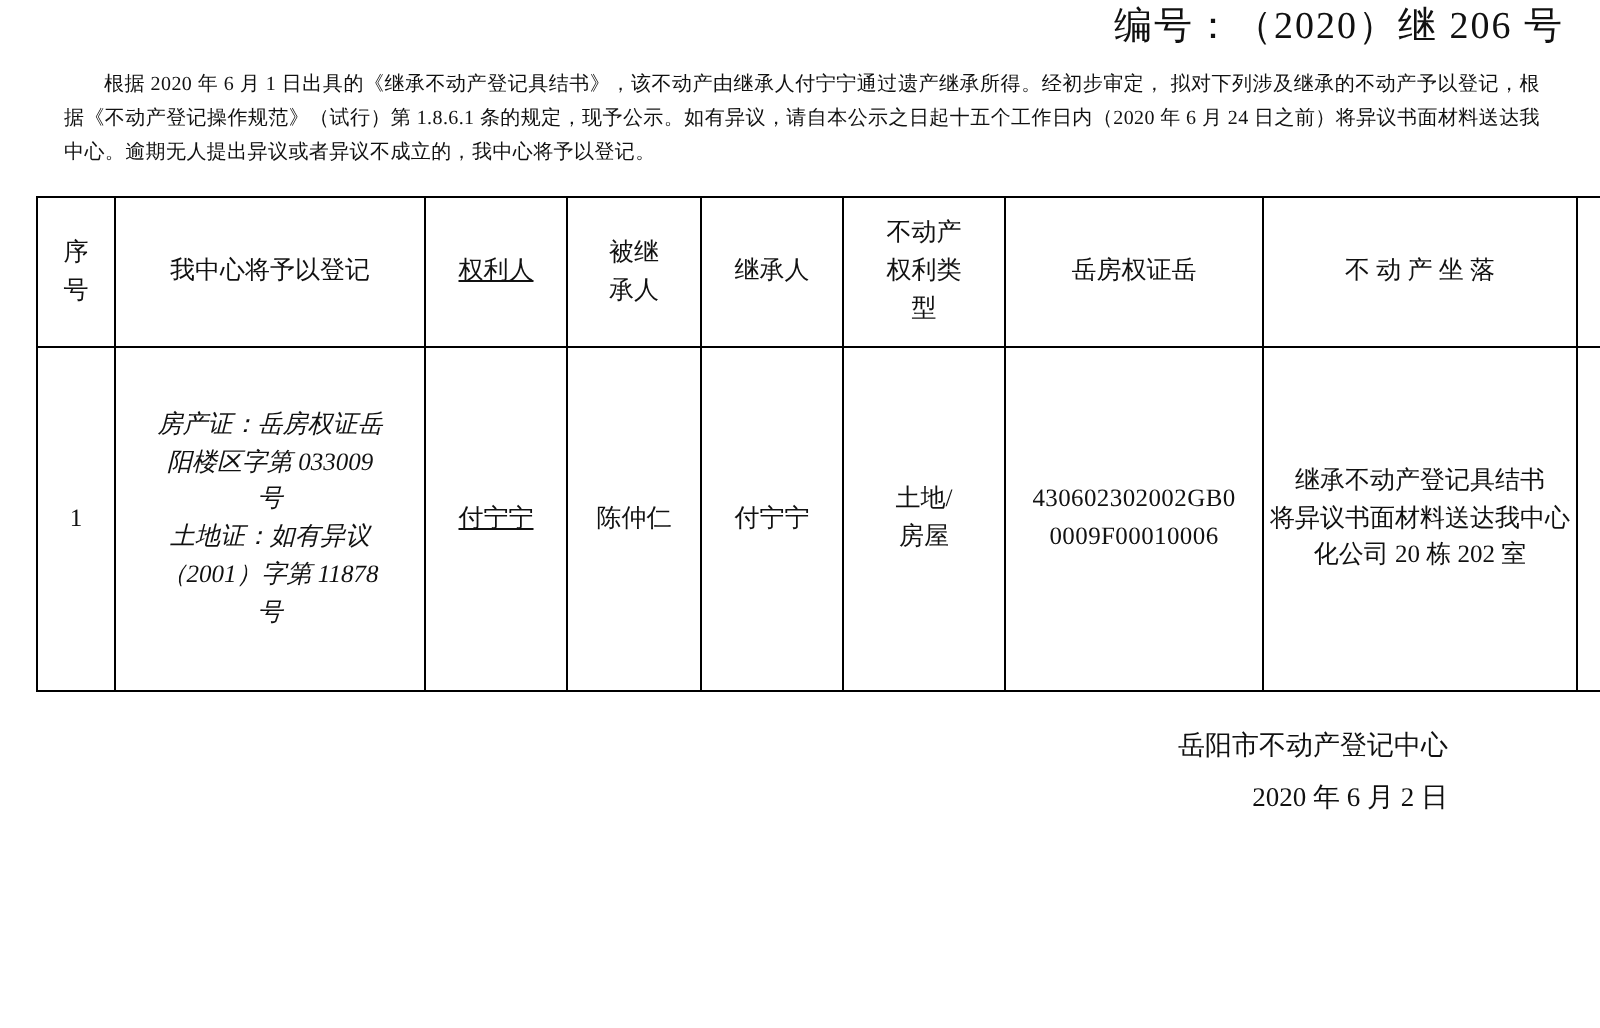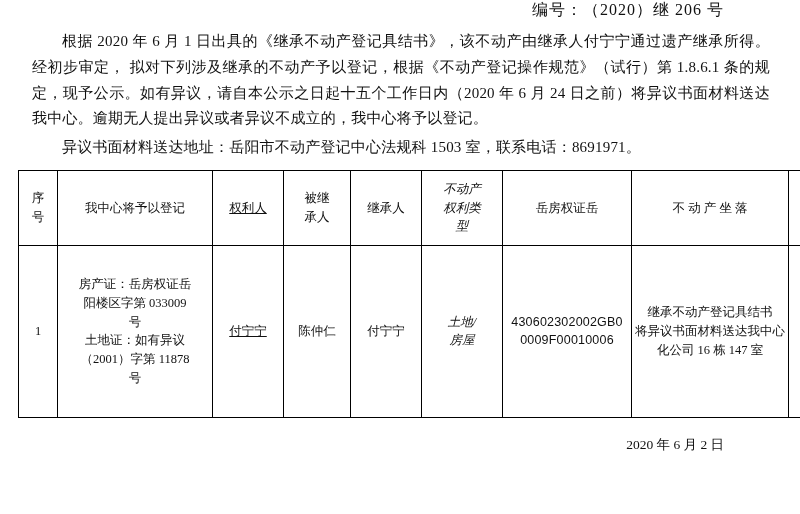--- a/index.html
+++ b/index.html
@@ -24,27 +24,26 @@
   .doc-title {
     text-align: center;
     font-size: 17px;
     font-weight: bold;
     letter-spacing: 5px;
     margin-top: 32px;
     margin-bottom: 6px;
   }
   .doc-number {
     text-align: right;
-    font-size: 16px;
+    font-size: 19px;
     letter-spacing: 1px;
-    margin-right: 58px;
     margin-bottom: 8px;
   }
   .para {
-    font-size: 15px;
+    font-size: 10px;
     line-height: 1.72;
     text-align: justify;
     text-justify: inter-ideograph;
     margin: 0 12px 0 14px;
     letter-spacing: 0.2px;
   }
   .para.indent {
     text-indent: 2em;
   }
   .para-gap {
@@ -68,33 +67,34 @@
     word-break: break-all;
   }
   table.reg-table th {
     height: 68px;
   }
   .col-seq      { width: 34px; }
   .col-certno   { width: 150px; }
   .col-owner    { width: 66px; text-decoration: underline; }
   .col-deceased { width: 62px; }
   .col-heir     { width: 66px; margin-left: 12px; }
-  .col-type     { width: 76px; font-style: italic; }
+  .col-type     { width: 76px; }
   .col-unit     { width: 124px; }
   .col-location { width: 152px; }
   .col-remark   { width: 36px; }
   .cell-tall { height: 165px; }
   .cert-cell {
     text-align: left;
     padding-left: 7px;
     padding-right: 5px;
     line-height: 1.85;
+    font-style: italic;
   }
   .unit-cell {
-    font-family: Liberation Sans, sans-serif;
+    font-family: Liberation Serif, serif;
     font-size: 12.5px;
     line-height: 1.7;
     letter-spacing: 0.2px;
   }
   .loc-cell {
     line-height: 1.85;
     padding-left: 4px;
     padding-right: 4px;
   }
   .type-cell { line-height: 1.8; }
@@ -111,21 +111,20 @@
 </head>
 <body>
 
 <div class="page">
 
 
   <div class="doc-number">编号：（2020）继 206 号</div>
 
   <div class="para indent">根据 2020 年 6 月 1 日出具的《继承不动产登记具结书》，该不动产由继承人付宁宁通过遗产继承所得。经初步审定， 拟对下列涉及继承的不动产予以登记，根据《不动产登记操作规范》（试行）第 1.8.6.1 条的规定，现予公示。如有异议，请自本公示之日起十五个工作日内（2020 年 6 月 24 日之前）将异议书面材料送达我中心。逾期无人提出异议或者异议不成立的，我中心将予以登记。</div>
   <div class="para-gap"></div>
-  <div class="para indent">异议书面材料送达地址：岳阳市不动产登记中心法规科 1503 室，联系电话：8691971。</div>
 
   <table class="reg-table">
     <thead>
       <tr>
         <th class="col-seq">
           <span class="head-break">序</span>
           <span class="head-break">号</span>
         </th>
         <th class="col-certno">
           <span class="head-break">我中心将予以登记</span>
@@ -175,27 +174,28 @@
           <span class="head-break">土地/</span>
           <span class="head-break">房屋</span>
         </td>
         <td class="col-unit cell-tall unit-cell">
           <span class="head-break">430602302002GB0</span>
           <span class="head-break">0009F00010006</span>
         </td>
         <td class="col-location cell-tall loc-cell">
           <span class="head-break">继承不动产登记具结书</span>
           <span class="head-break">将异议书面材料送达我中心</span>
-          <span class="head-break">化公司 16 栋 147 室</span>
+          <span class="head-break">化公司 20 栋 202 室</span>
         </td>
         <td class="col-remark cell-tall remark-cell">
           <span class="head-break">继</span>
           <span class="head-break">承</span>
         </td>
       </tr>
     </tbody>
   </table>
 
   <div class="sign-block">
+    <div>岳阳市不动产登记中心</div>
     <div>2020 年 6 月 2 日</div>
   </div>
 
 </div>
 
 </body></html>

